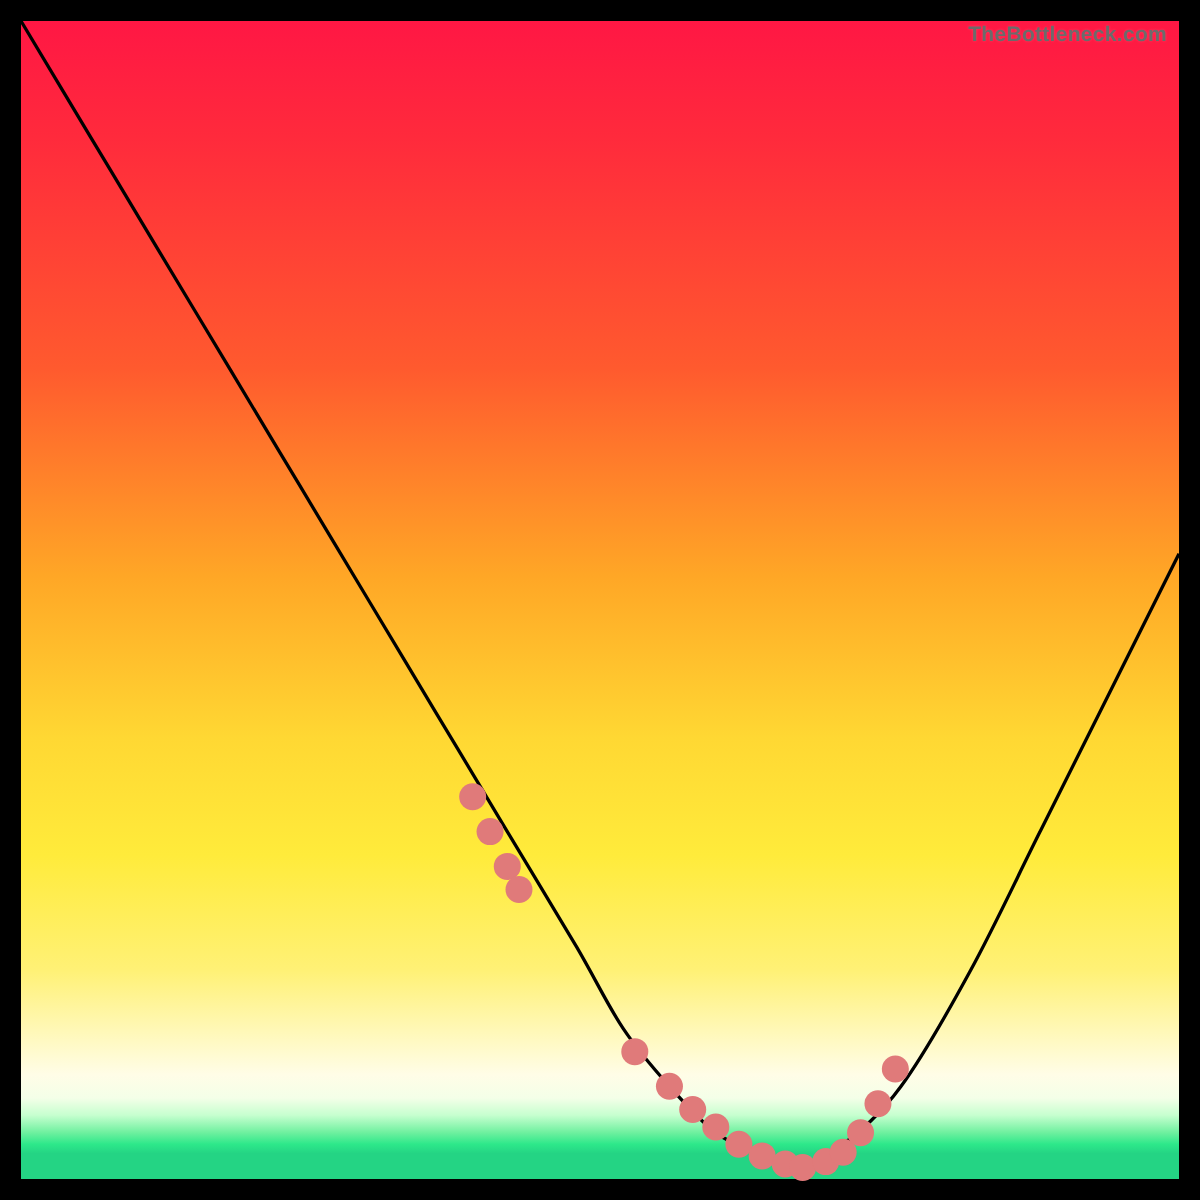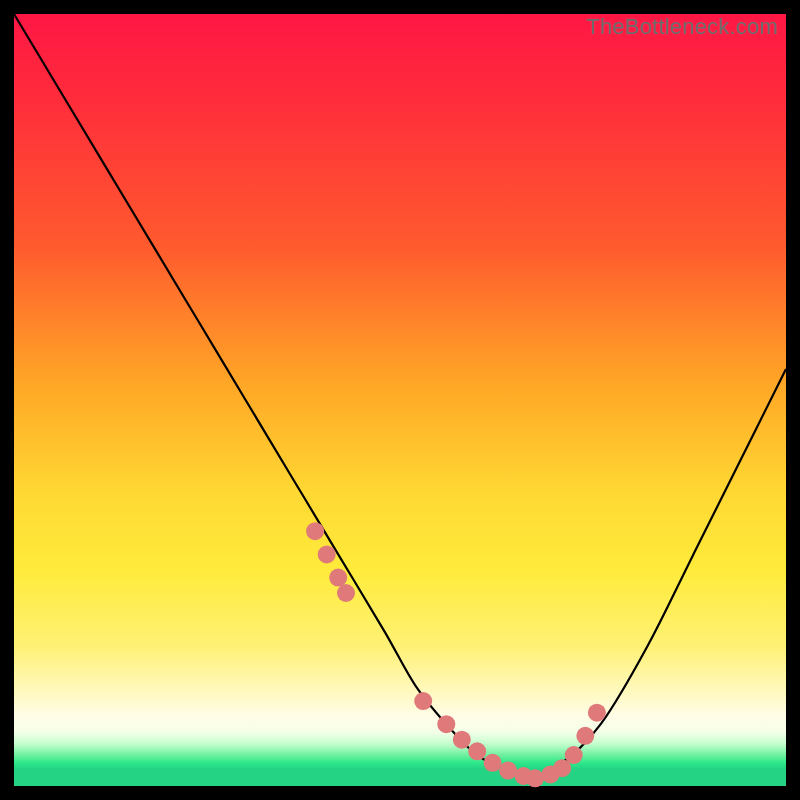--- a/index.html
+++ b/index.html
@@ -41,22 +41,22 @@
       #2de88a 97%,
       #24d484 97.8%,
       #24d484 100%
     );
   }
   .watermark {
     position: absolute;
     top: 0;
     right: 8px;
     font-family: Arial, Helvetica, sans-serif;
-    font-size: 22px;
-    font-weight: 400;
+    font-size: 14px;
+    font-weight: 700;
     color: #6b6b6b;
     letter-spacing: 0.2px;
     text-shadow: 0 0 2px rgba(255,255,255,0.15);
     user-select: none;
   }
   svg.curve {
     position: absolute;
     left: 0;
     top: 0;
     width: 772px;

